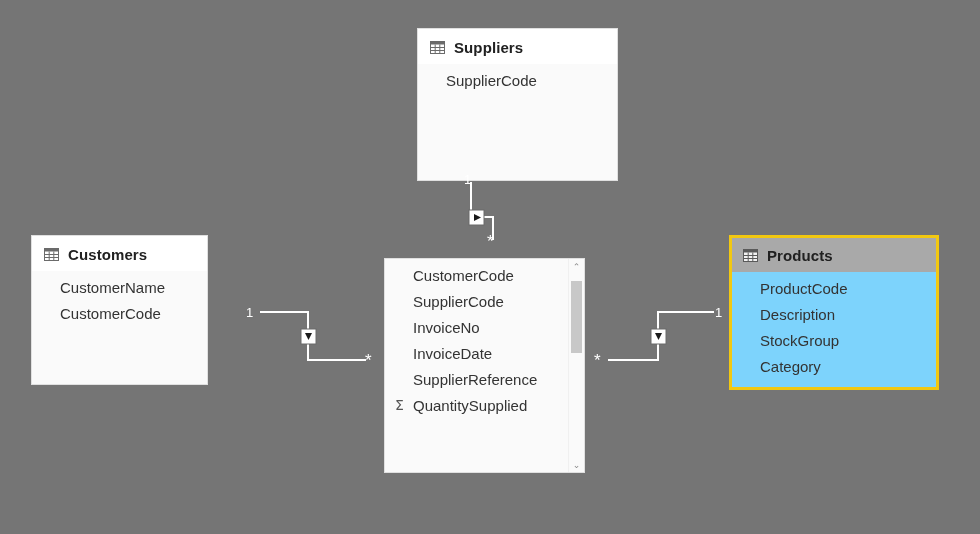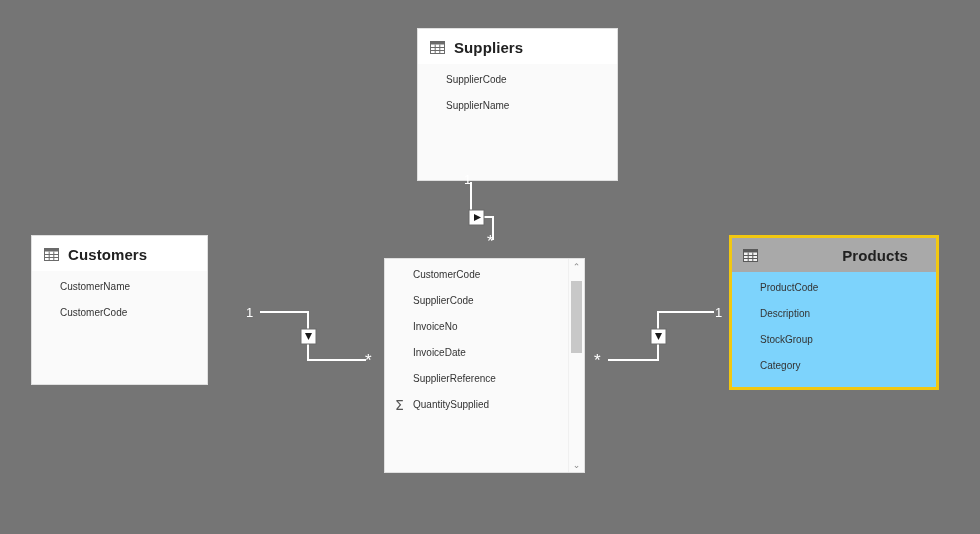--- a/index.html
+++ b/index.html
@@ -35,22 +35,21 @@
   .table-header {
     display: flex;
     align-items: center;
     gap: 9px;
     padding: 10px 12px 8px 12px;
     background: #ffffff;
     flex: none;
   }
   .table-card.selected .table-header {
     background: #a9a9a9;
-    padding: 9px 28px 8px 11px;
-    justify-content: space-between;
+    padding: 9px 5px 8px 11px;
   }
   .table-title {
     font-size: 15px;
     font-weight: bold;
     color: #212121;
     letter-spacing: 0.1px;
     white-space: nowrap;
   }
 
   
@@ -74,21 +73,21 @@
   }
   .field-row {
     display: flex;
     align-items: center;
     height: 26px;
     padding-left: 28px;
     box-sizing: border-box;
     position: relative;
   }
   .field-name {
-    font-size: 10px;
+    font-size: 15px;
     color: #333333;
     white-space: nowrap;
     line-height: 1;
   }
   .sigma-icon {
     position: absolute;
     left: 10px;
     top: 50%;
     transform: translateY(-50%);
     font-size: 14px;
@@ -162,23 +161,20 @@
         <line x1="0.5" y1="6.5" x2="14.5" y2="6.5" stroke="#6b6b6b" stroke-width="1"></line>
         <line x1="0.5" y1="9.5" x2="14.5" y2="9.5" stroke="#6b6b6b" stroke-width="1"></line>
       </svg>
       <span class="table-title">Suppliers</span>
     </div>
     <div class="fields-area">
       <div class="field-list">
         <div class="field-row">
           <span class="field-name">SupplierCode</span>
         </div>
-        <div class="field-row">
-          <span class="field-name">SupplierName</span>
-        </div>
       </div>
     </div>
   </div>
 
   <div class="table-card" style="left:31px; top:235px; width:177px; height:150px;">
     <div class="table-header">
       <svg class="tbl-icon" viewBox="0 0 15 13">
         <rect x="0.5" y="0.5" width="14" height="12" fill="#ffffff" stroke="#6b6b6b"></rect>
         <rect x="0.5" y="0.5" width="14" height="3" fill="#6b6b6b"></rect>
         <line x1="5.2" y1="3.5" x2="5.2" y2="12.5" stroke="#6b6b6b" stroke-width="1"></line>

